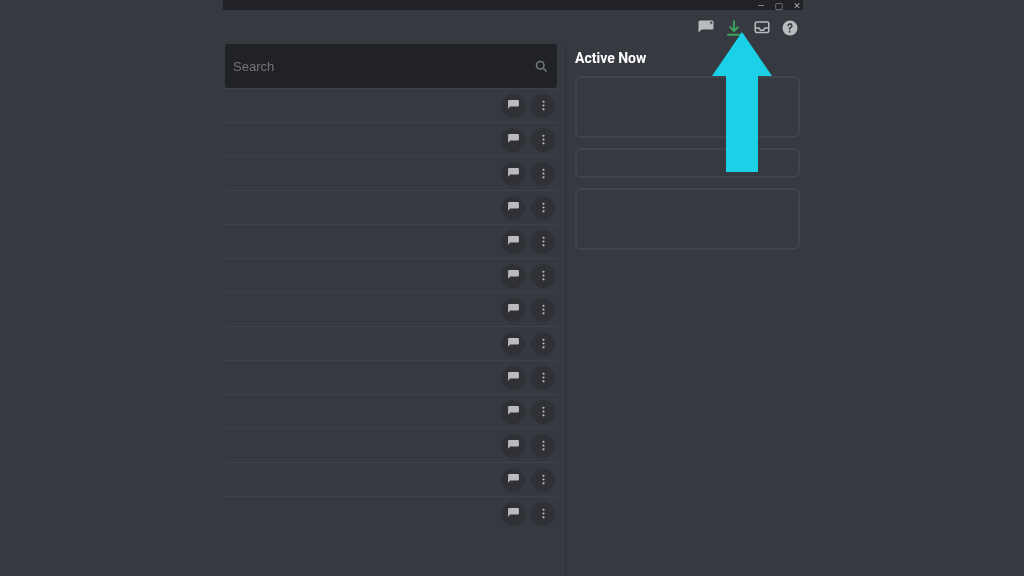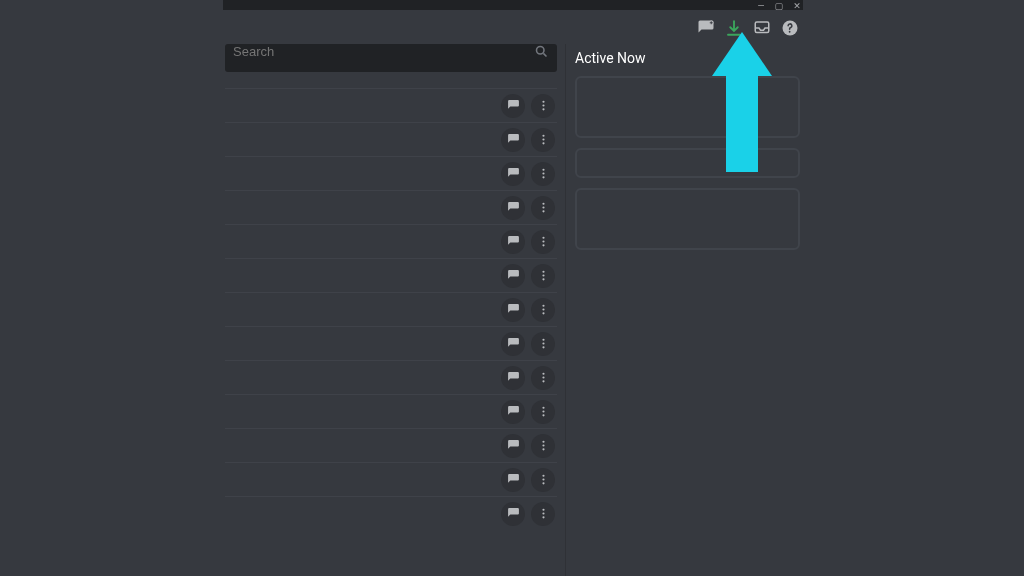--- a/index.html
+++ b/index.html
@@ -63,25 +63,25 @@
     color: #b9bbbe;
     cursor: pointer;
   }
   .toolbar-icon.green { color: #3ba55c; }
   
   .search {
     position: absolute;
     left: 225px;
     top: 44px;
     width: 332px;
-    height: 28px;
+    height: 44px;
     background: #202225;
     border-radius: 3px;
     display: flex;
-    align-items: flex-start;
+    align-items: center;
     justify-content: flex-end;
     padding: 0 8px;
   }
   .search input {
     flex: 1;
     background: transparent;
     border: none;
     outline: none;
     color: #dcddde;
     font-size: 13px;
@@ -133,21 +133,21 @@
   }
   .action-btn svg { display:block; }
   
   .active-now {
     position: absolute;
     left: 575px;
     top: 50px;
     width: 225px;
   }
   .active-now-title {
-    font-weight: 400;
+    font-weight: 700;
     font-size: 14px;
     color: #fff;
     margin-bottom: 10px;
   }
   .card {
     border: 2px solid #40444b;
     background: #36393f;
     border-radius: 6px;
     margin-bottom: 10px;
   }

